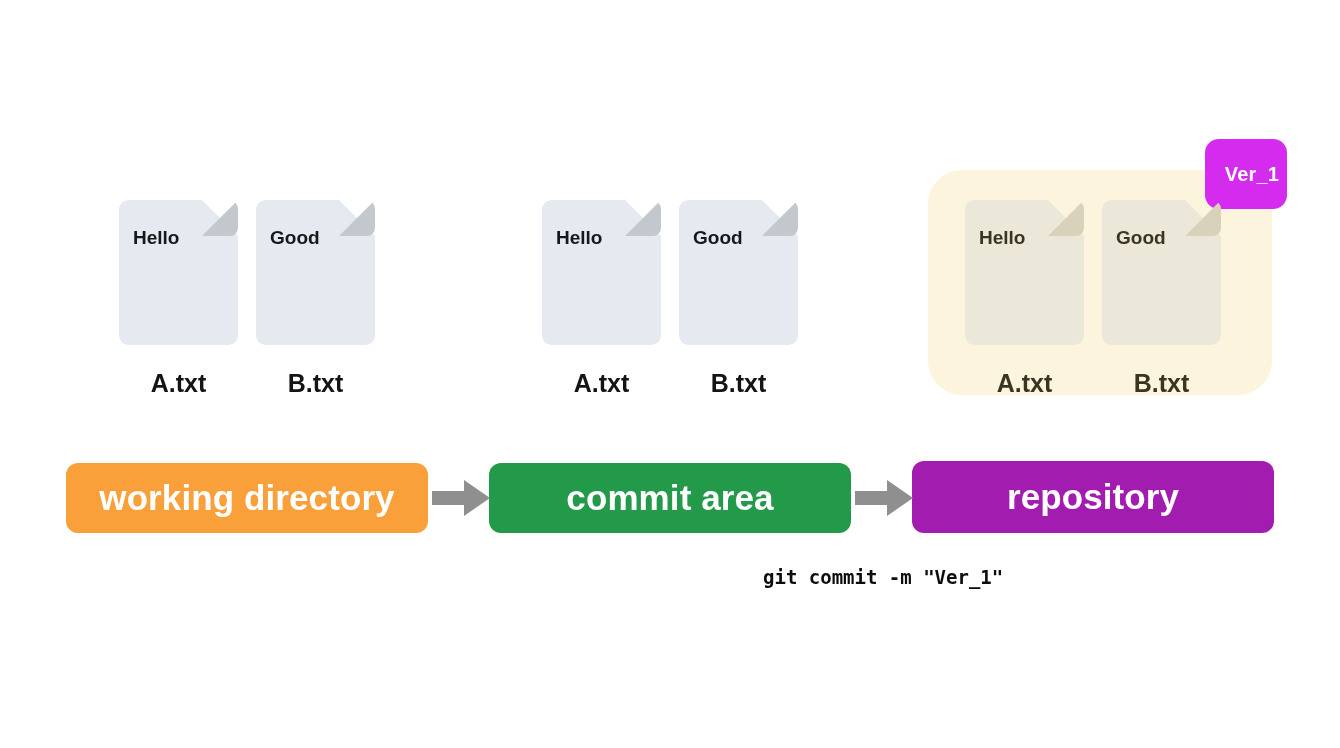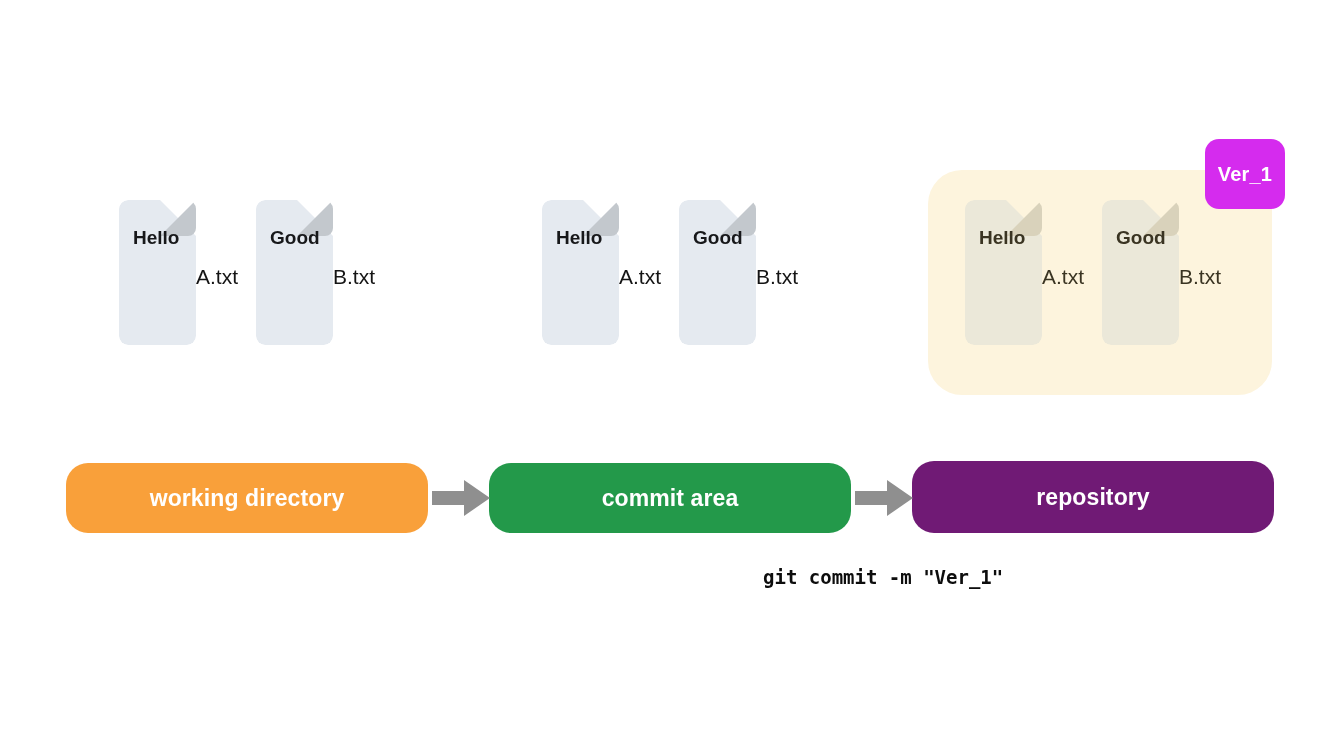--- a/index.html
+++ b/index.html
@@ -30,48 +30,49 @@
     height: 225px;
     background: #fdf4dd;
     border-radius: 34px;
   }
 
   
   .ver-badge {
     position: absolute;
     left: 1205px;
     top: 139px;
-    width: 80px;
+    width: 70px;
     height: 70px;
     background: #d52bee;
     border-radius: 14px;
     display: flex;
     align-items: center;
     justify-content: center;
     color: #ffffff;
     font-size: 20px;
     font-weight: bold;
     letter-spacing: 0.2px;
+    padding-left: 12px;
   }
 
   
   .file-group {
     position: absolute;
     top: 200px;
     display: flex;
     gap: 18px;
   }
   .file-group.g-working { left: 119px; }
   .file-group.g-staging { left: 542px; }
   .file-group.g-repo    { left: 965px; }
 
   .file {
     width: 119px;
     display: flex;
-    flex-direction: row;
+    flex-direction: column;
     align-items: center;
   }
 
   .file-card {
     position: relative;
     width: 119px;
     height: 145px;
     border-radius: 9px;
     overflow: hidden;
   }
@@ -93,59 +94,59 @@
   .file-text {
     position: absolute;
     left: 14px;
     top: 28px;
     font-size: 19px;
     font-weight: bold;
     line-height: 1;
   }
 
   .file-name {
-    margin-top: 8px;
-    font-size: 21px;
-    font-weight: normal;
+    margin-top: 26px;
+    font-size: 25px;
+    font-weight: bold;
     line-height: 1;
   }
 
   
   .file.light .card-body { background: #e5eaf0; }
   .file.light .file-text { color: #17181a; }
   .file.light .file-name { color: #141414; }
 
   
   .file.repo .card-body { background: #ebe8d9; }
   .file.repo .file-text { color: #3a3422; }
   .file.repo .file-name { color: #3a3422; }
 
   
   .stage-box {
     position: absolute;
-    border-radius: 22px;
+    border-radius: 12px;
     display: flex;
     align-items: center;
     justify-content: center;
     color: #ffffff;
     font-weight: bold;
-    font-size: 23px;
+    font-size: 35px;
     letter-spacing: 0.1px;
   }
   .stage-box.working {
     left: 66px;  top: 463px;  width: 362px; height: 70px;
     background: #f9a03a;
   }
   .stage-box.staging {
     left: 489px; top: 463px;  width: 362px; height: 70px;
     background: #23994a;
   }
   .stage-box.repository {
     left: 912px; top: 461px;  width: 362px; height: 72px;
-    background: #701a75;
+    background: #a21caf;
   }
 
   
   .arrow {
     position: absolute;
     width: 58px;
     height: 40px;
   }
   .arrow svg { display: block; }
   .arrow.a1 { left: 432px; top: 478px; }

